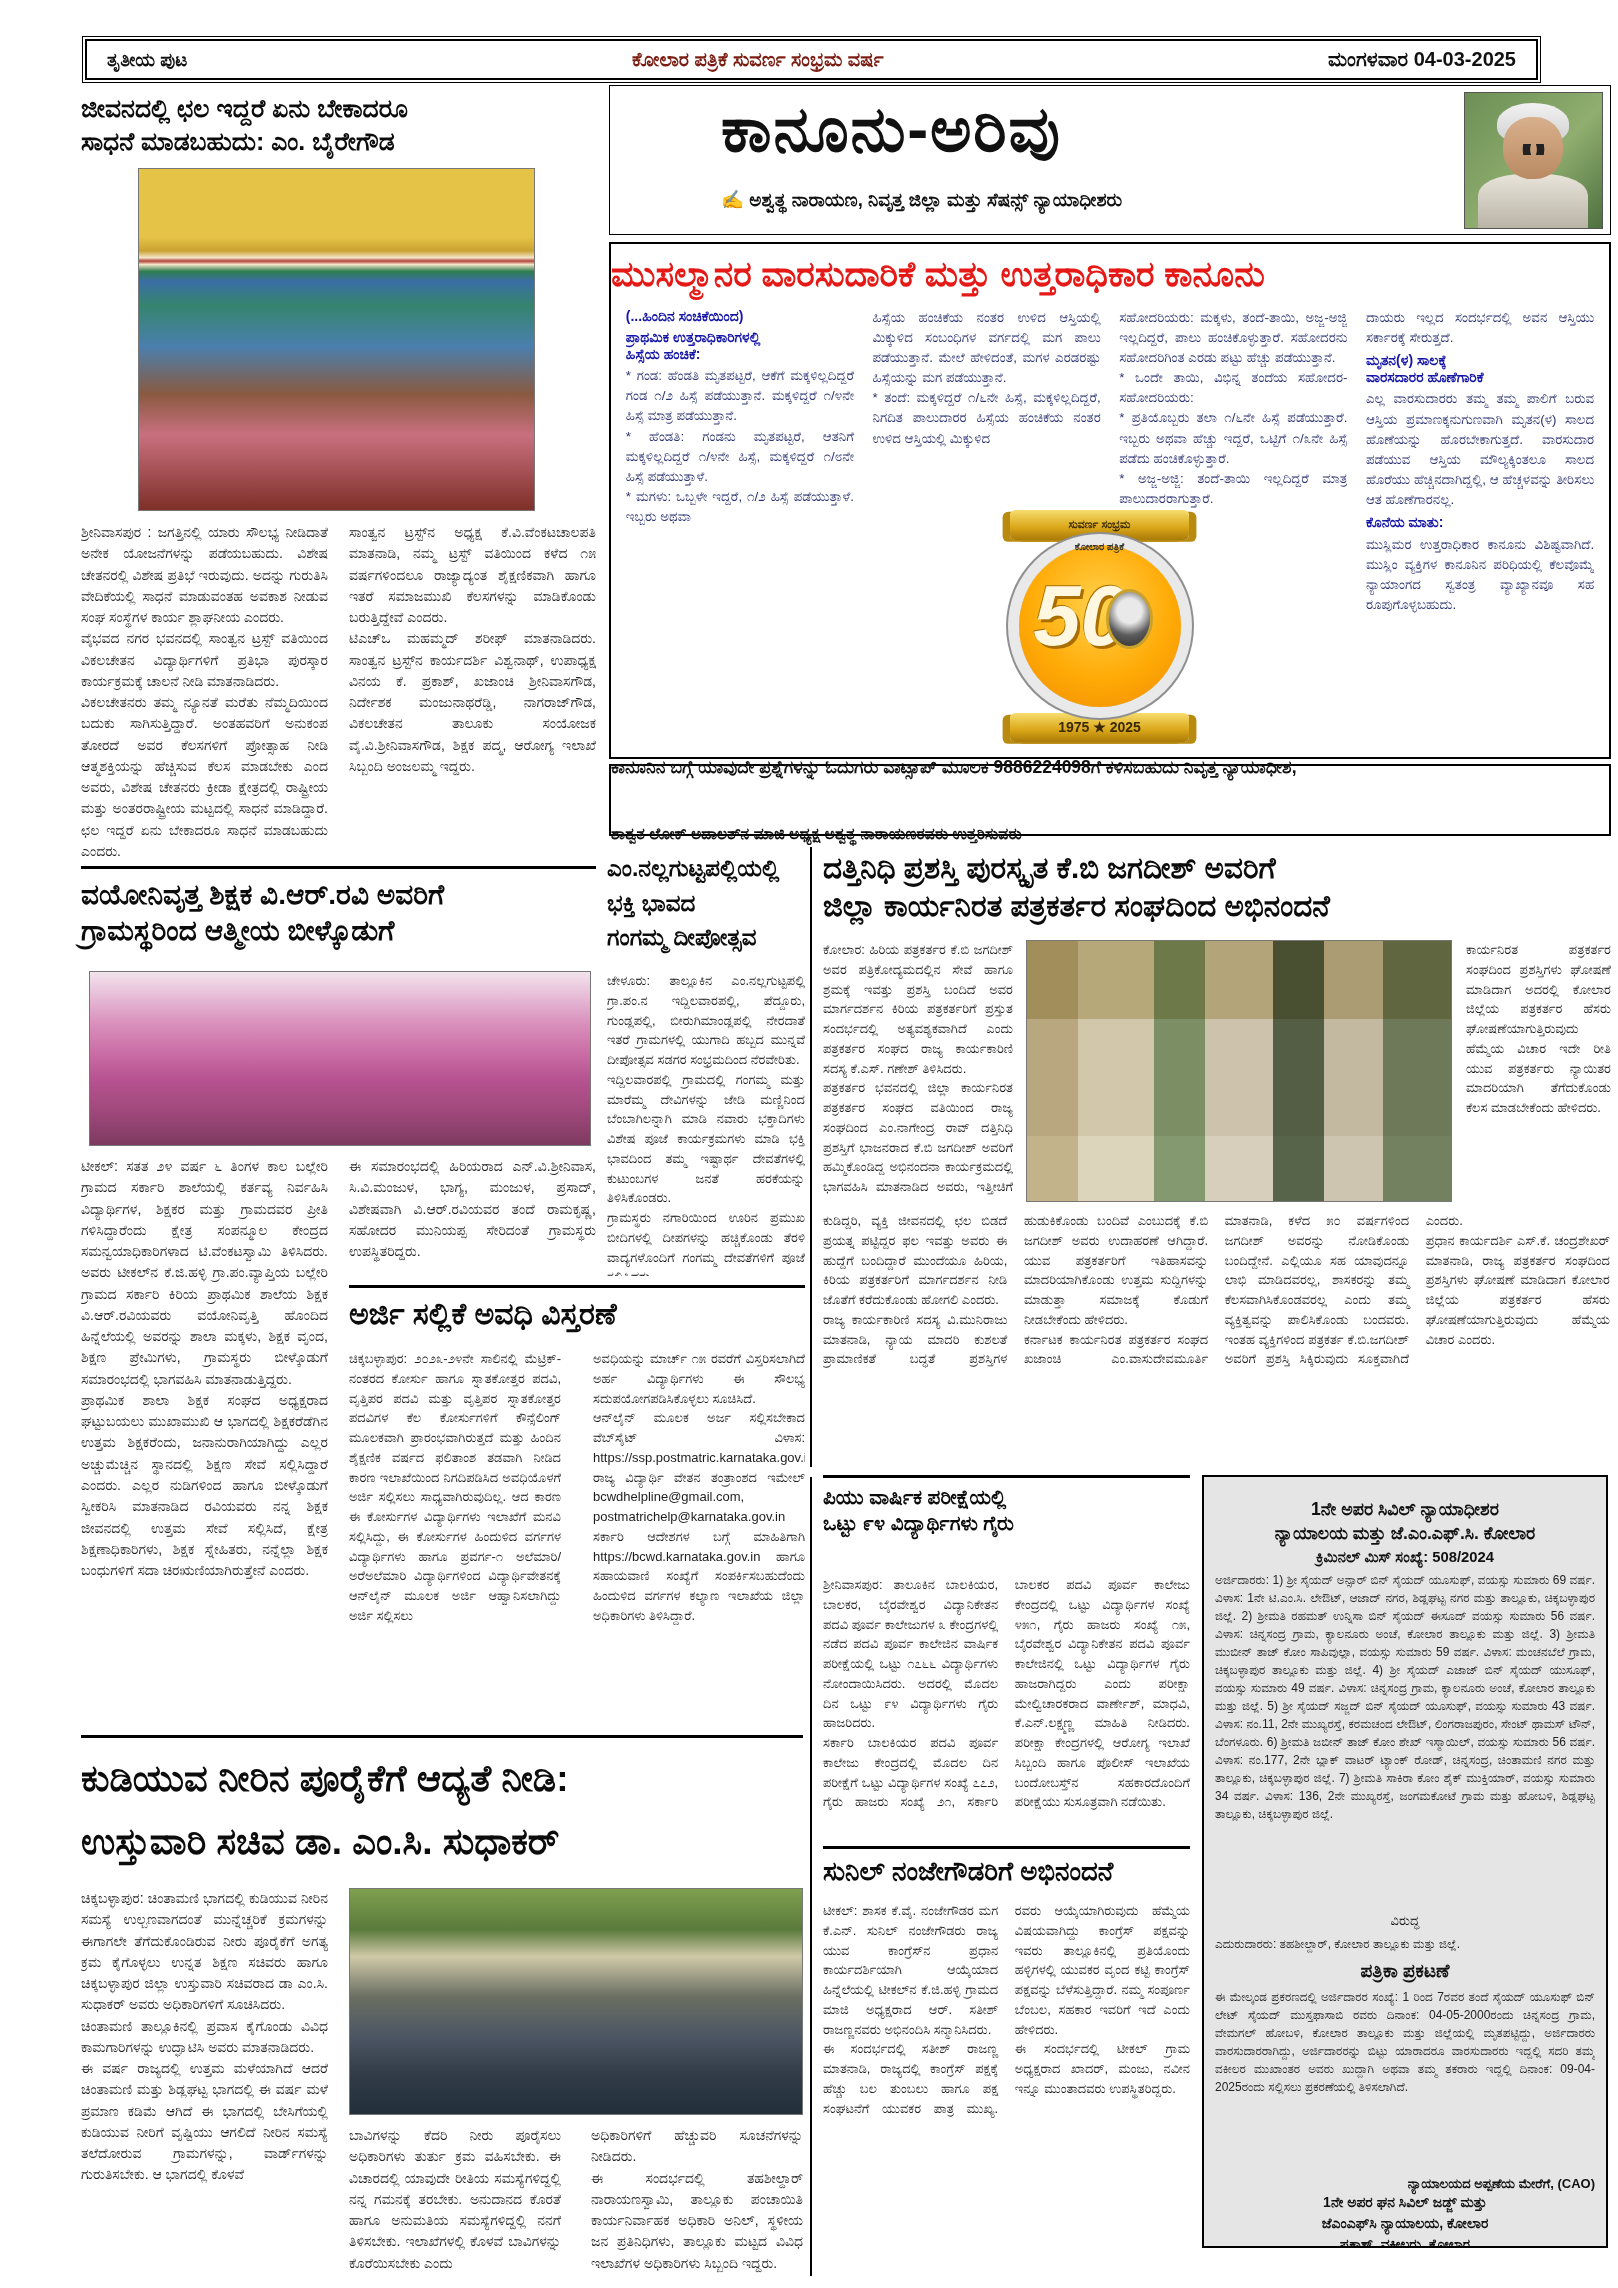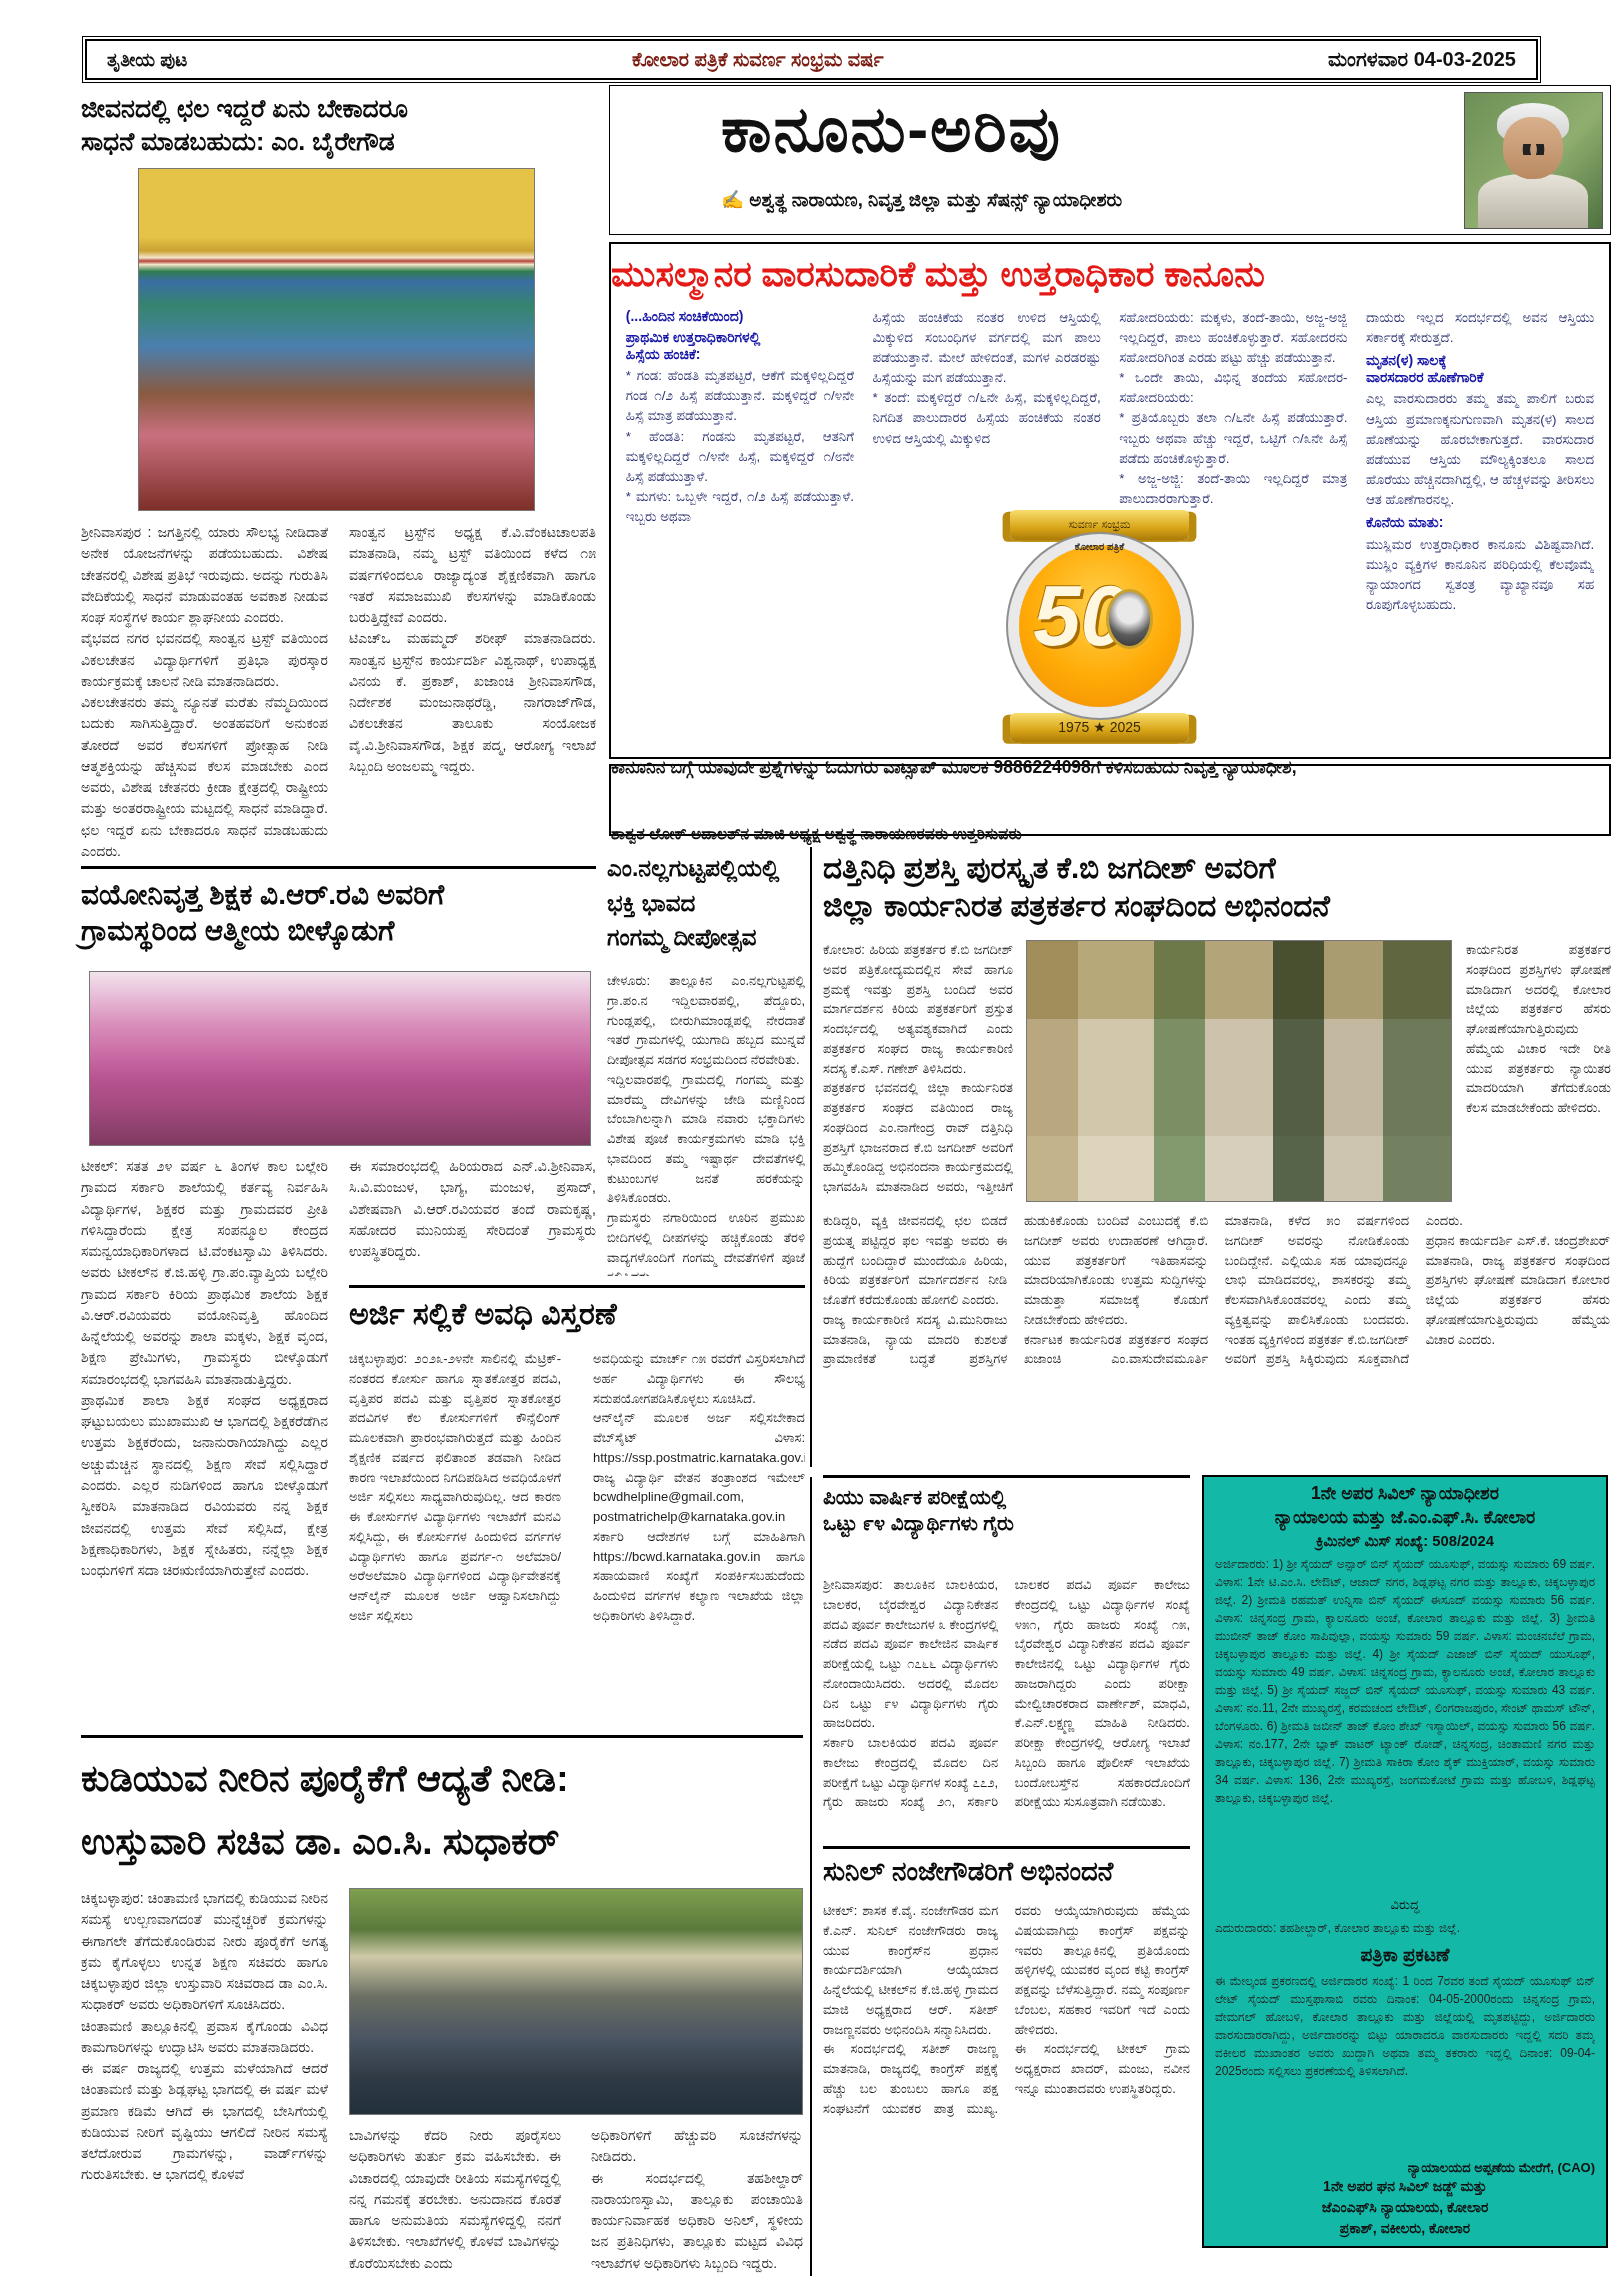--- a/index.html
+++ b/index.html
@@ -39,33 +39,33 @@
   .ph-pink{background:
      linear-gradient(180deg,#f2e3ec 0%,#e7bcd7 14%,#d98fbb 30%,#c96ba4 48%,#b65390 62%,#a34a7f 78%,#7e3a60 100%);}
   .ph-meet{background:
      linear-gradient(90deg,#cdbf9a 0 12%,#e8e2cf 12% 30%,#8aa37a 30% 42%,#e3ddd0 42% 58%,#5c6b52 58% 70%,#d8d2c2 70% 84%,#7a8a6c 84% 100%),
      linear-gradient(180deg,#c9bd96 0 30%,#e6e0d2 30% 75%,#f2efe6 75% 100%);background-blend-mode:multiply;}
   .ph-water{background:
      linear-gradient(180deg,#7fa04f 0%,#5a7a3c 18%,#cfc9a8 30%,#6a6f62 48%,#4b5563 66%,#2f3a45 84%,#22303c 100%);}
   
   .emblem{position:absolute;width:205px;}
   .ribbon{height:29.5px;margin:0 13px;background:linear-gradient(180deg,#f7dd6d,#d9a517 60%,#a97a08);
-          border-radius:5.5px;color:#3a2a00;font-weight:normal;display:flex;align-items:center;justify-content:center;
+          border-radius:5.5px;color:#3a2a00;font-weight:bold;display:flex;align-items:center;justify-content:center;
           box-shadow:-7.4px 1.8px 0 #b98a10,7.4px 1.8px 0 #b98a10;}
   .em-circle{width:162px;height:162px;margin:5.5px auto;border-radius:50%;
      background:radial-gradient(circle at 50% 38%,#ffd24d 0%,#ffab07 55%,#f08a00 100%);
      box-shadow:0 0 0 11px #e9e9e9,0 0 0 13px #8f8f8f;position:relative;}
   .em-50{position:absolute;left:14.8px;top:28px;font-size:85px;font-weight:900;color:#fff7df;
          text-shadow:2.8px 2.8px 0 #a86e00,-0.9px -0.9px 0 #a86e00;font-style:italic;line-height:1;text-align:center;}
   .em-oval{position:absolute;right:28px;top:44px;width:41px;height:54px;border-radius:50%;
            background:radial-gradient(circle at 50% 35%,#e9e9e9 0 30%,#5c5c5c 60%,#2e2e2e 100%);
            border:3.7px solid #caa12c;}
   .em-ring-label{position:absolute;left:0;right:0;top:-3.7px;text-align:center;font-size:10px;font-weight:bold;color:#333;}
   
-  .notice{border:2.8px solid #000;box-sizing:border-box;padding:5px 11px;overflow:hidden;background:#14b8a6;}
+  .notice{border:2.8px solid #000;box-sizing:border-box;padding:21px 11px;overflow:hidden;background:#e5e5e5;}
   .notice .t1{font-size:17.5px;font-weight:bold;text-align:center;line-height:1.35;}
   .notice .t2{font-size:14.8px;font-weight:bold;text-align:center;margin-top:3.7px;}
   .notice .bd{font-size:12px;line-height:1.5;text-align:justify;margin-top:5.5px;color:#222;}
   .notice .mid{font-size:13px;text-align:center;margin-top:3.7px;}
   .notice .sig{font-size:13px;text-align:right;margin-top:7.4px;font-weight:bold;}
   .notice .ft{font-size:14px;font-weight:bold;text-align:center;line-height:1.5;}
 </style>
 </head>
 <body>
 

